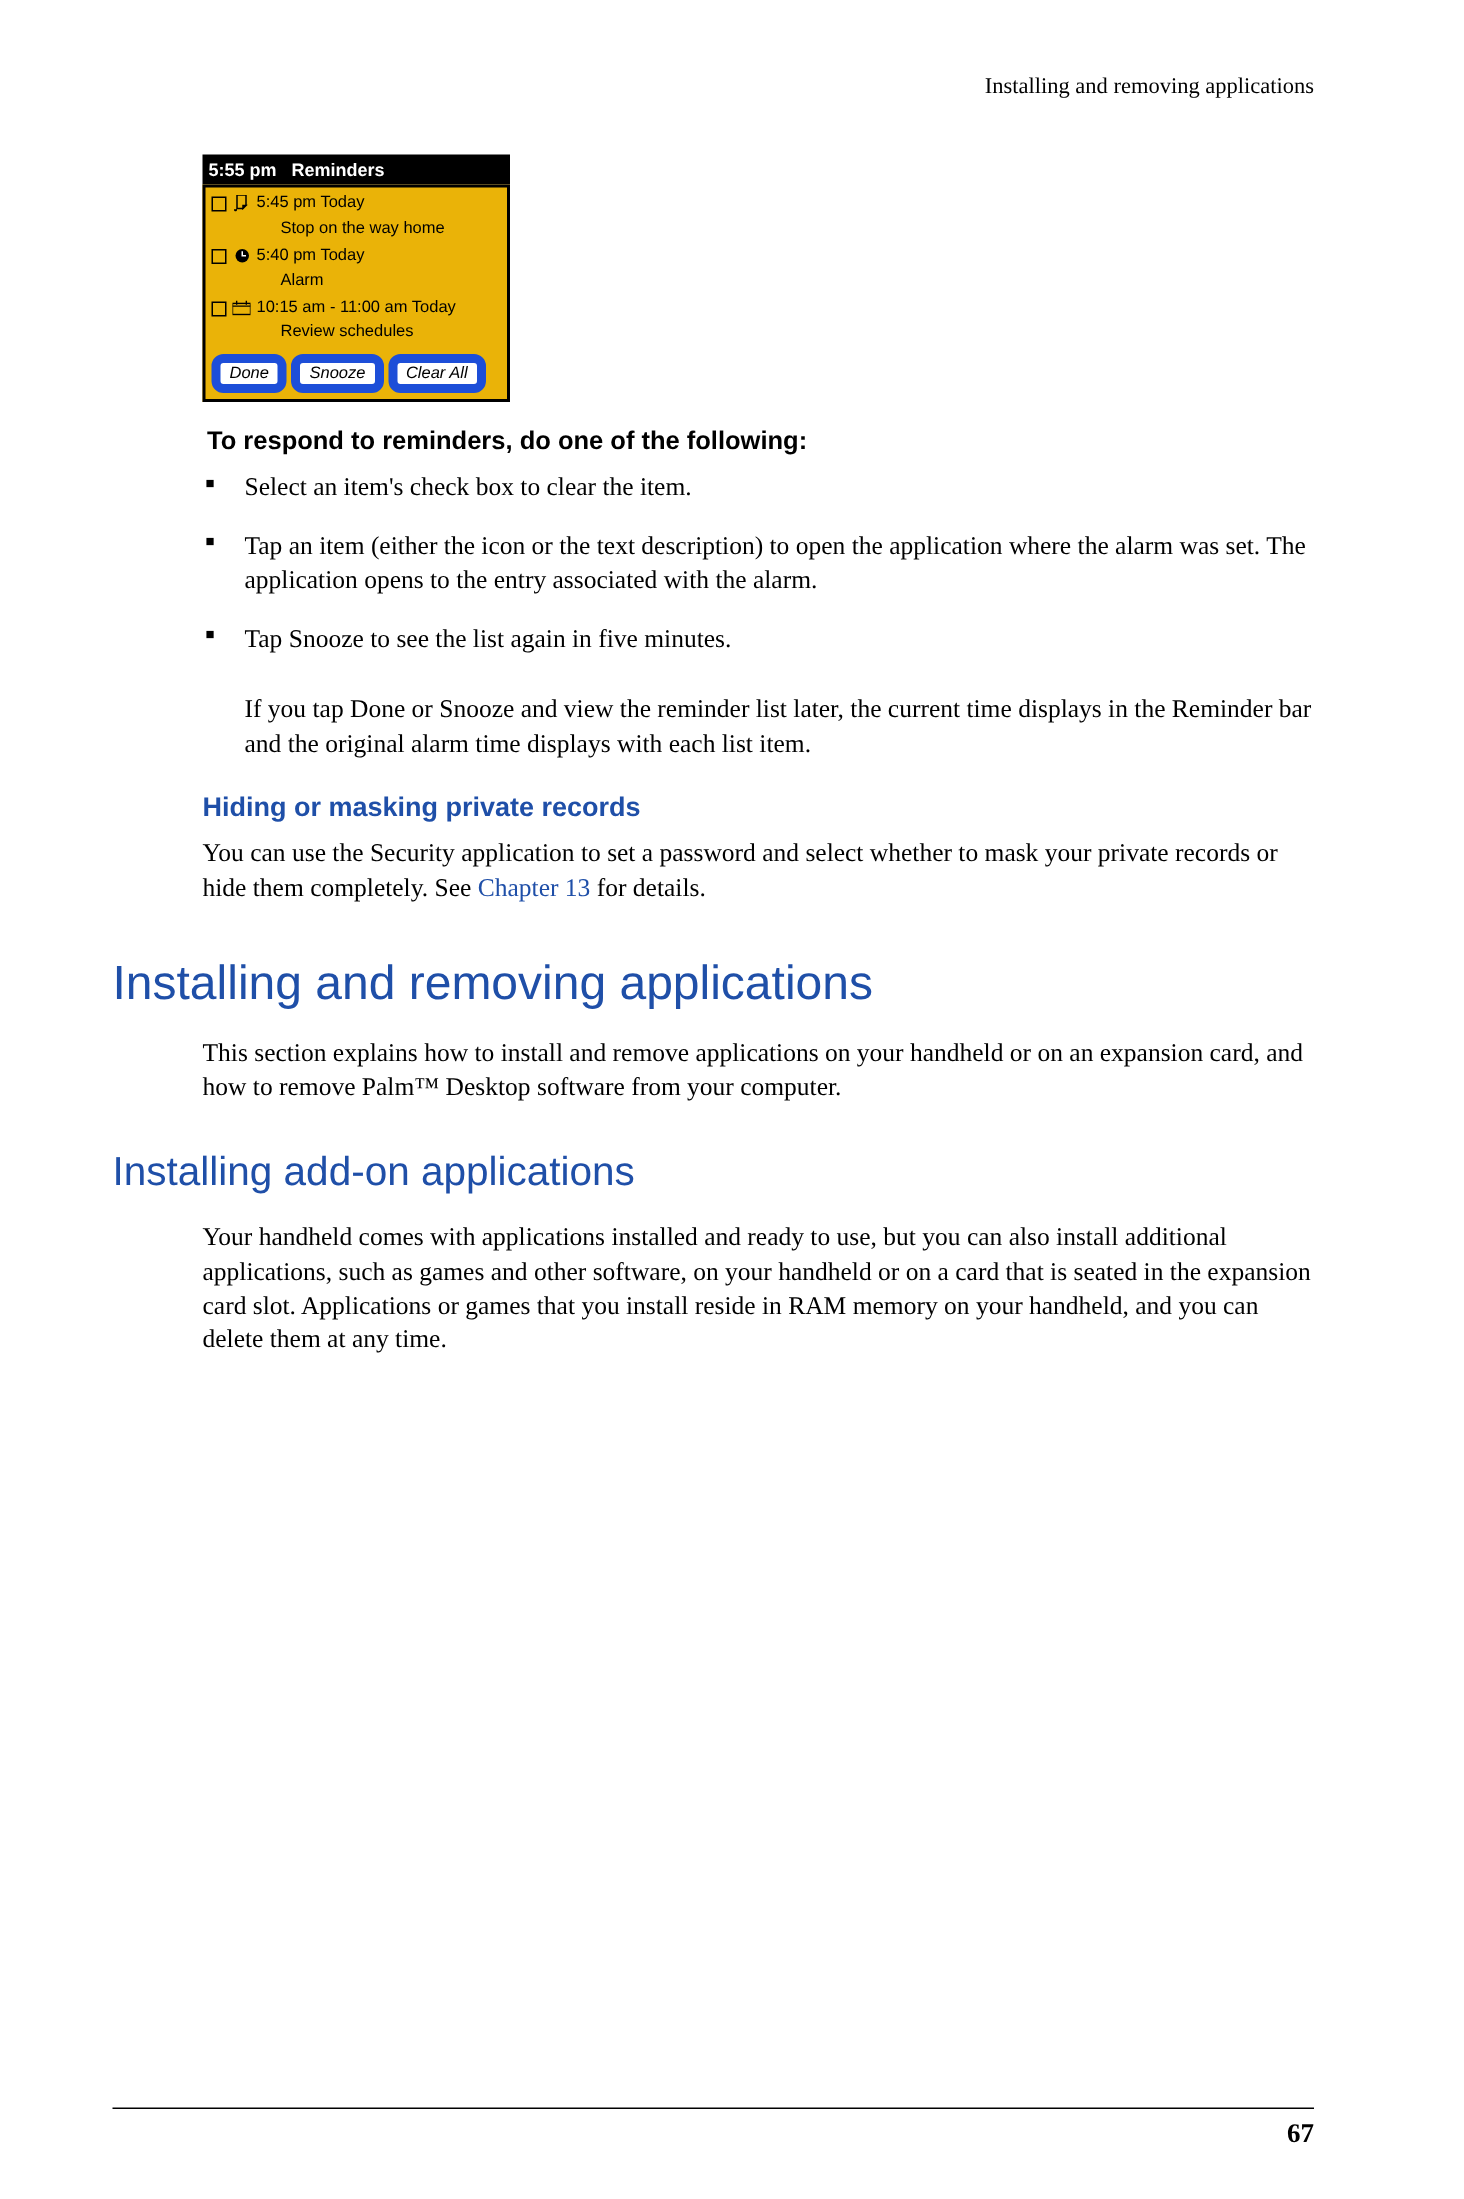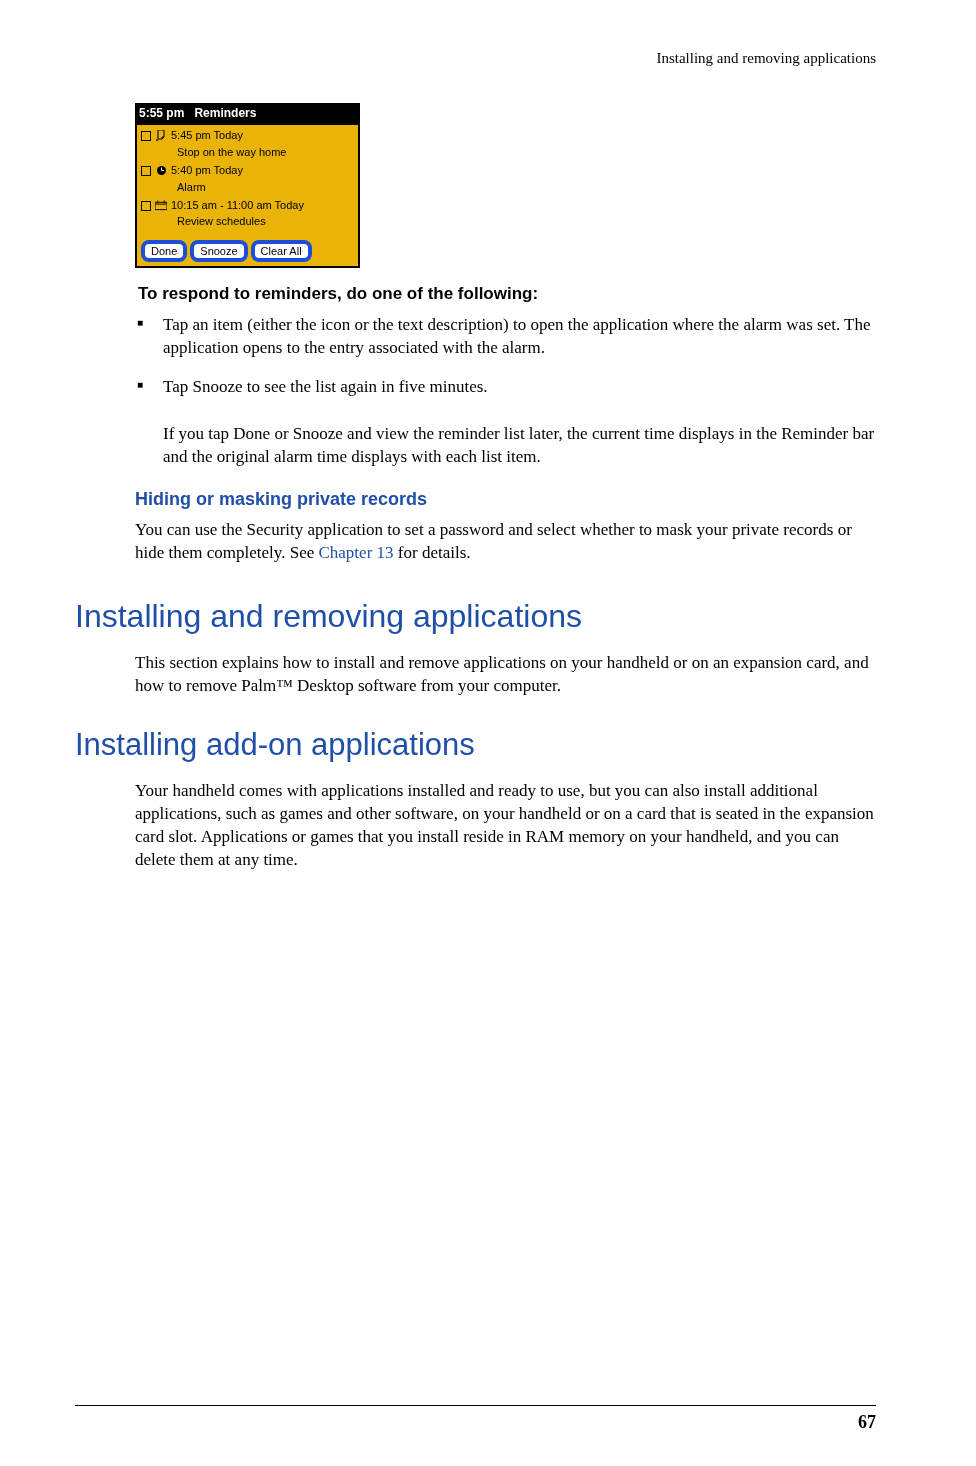--- a/index.html
+++ b/index.html
@@ -22,21 +22,21 @@
       margin-bottom: 35px;
     }
     .content-indent {
       margin-left: 60px;
     }
     .intro-para {
       margin-bottom: 20px;
     }
     .screenshot {
       margin: 20px 0 15px 0;
-      width: 225px;
+      width: 205px;
     }
     .screenshot-title {
       background: #000;
       color: #fff;
       font-family: Arial, sans-serif;
       font-size: 12px;
       font-weight: bold;
       padding: 2px 4px;
     }
     .screenshot-body {
@@ -66,37 +66,38 @@
       margin-right: 4px;
       margin-top: 1px;
       flex-shrink: 0;
       display: inline-flex;
       justify-content: center;
     }
     .reminder-text {
       line-height: 1.25;
     }
     .reminder-sub {
-      margin-left: 36px;
+      margin-left: 46px;
       font-size: 11px;
       margin-bottom: 4px;
     }
     .screenshot-buttons {
       position: absolute;
       bottom: 4px;
       left: 4px;
       display: flex;
       gap: 3px;
     }
     .pill-btn {
-      border: 4px solid #1d4ed8;
+      border: 6px solid #1d4ed8;
       border-radius: 8px;
       padding: 0 6px;
       font-size: 11px;
       background: #fff;
+      font-style: italic;
     }
     .task-heading {
       font-family: "Arial Narrow", Arial, sans-serif;
       font-stretch: condensed;
       font-weight: bold;
       font-size: 17px;
       margin: 12px 0 8px 3px;
     }
     .bullet-list {
       list-style: none;
@@ -133,21 +134,21 @@
       font-weight: normal;
       color: #1f4fa8;
       font-size: 32px;
       margin: 30px 0 14px -60px;
     }
     .h2-blue {
       font-family: "Arial Narrow", Arial, sans-serif;
       font-stretch: condensed;
       font-weight: normal;
       color: #1f4fa8;
-      font-size: 31px;
+      font-size: 27px;
       margin: 26px 0 14px -60px;
     }
     .body-para {
       margin-bottom: 10px;
     }
     .footer {
       position: absolute;
       bottom: 32px;
       left: 75px;
       right: 100px;
@@ -211,20 +212,21 @@
           <span class="pill-btn">Done</span>
           <span class="pill-btn">Snooze</span>
           <span class="pill-btn">Clear All</span>
         </div>
       </div>
     </div>
 
     <div class="task-heading">To respond to reminders, do one of the following:</div>
 
     <ul class="bullet-list">
+      <li><span>Select an item's check box to clear the item.</span></li>
       <li><span>Tap an item (either the icon or the text description) to open the application where the alarm was set. The application opens to the entry associated with the alarm.</span></li>
       <li>
         <span>Tap Snooze to see the list again in five minutes.</span>
         <p class="sub-para">If you tap Done or Snooze and view the reminder list later, the current time displays in the Reminder bar and the original alarm time displays with each list item.</p>
       </li>
     </ul>
 
     <div class="h4-blue">Hiding or masking private records</div>
     <p class="body-para">
       <span>You can use the Security application to set a password and select whether to mask your private records or hide them completely. See </span><span class="link-blue">Chapter 13</span><span> for details.</span>

